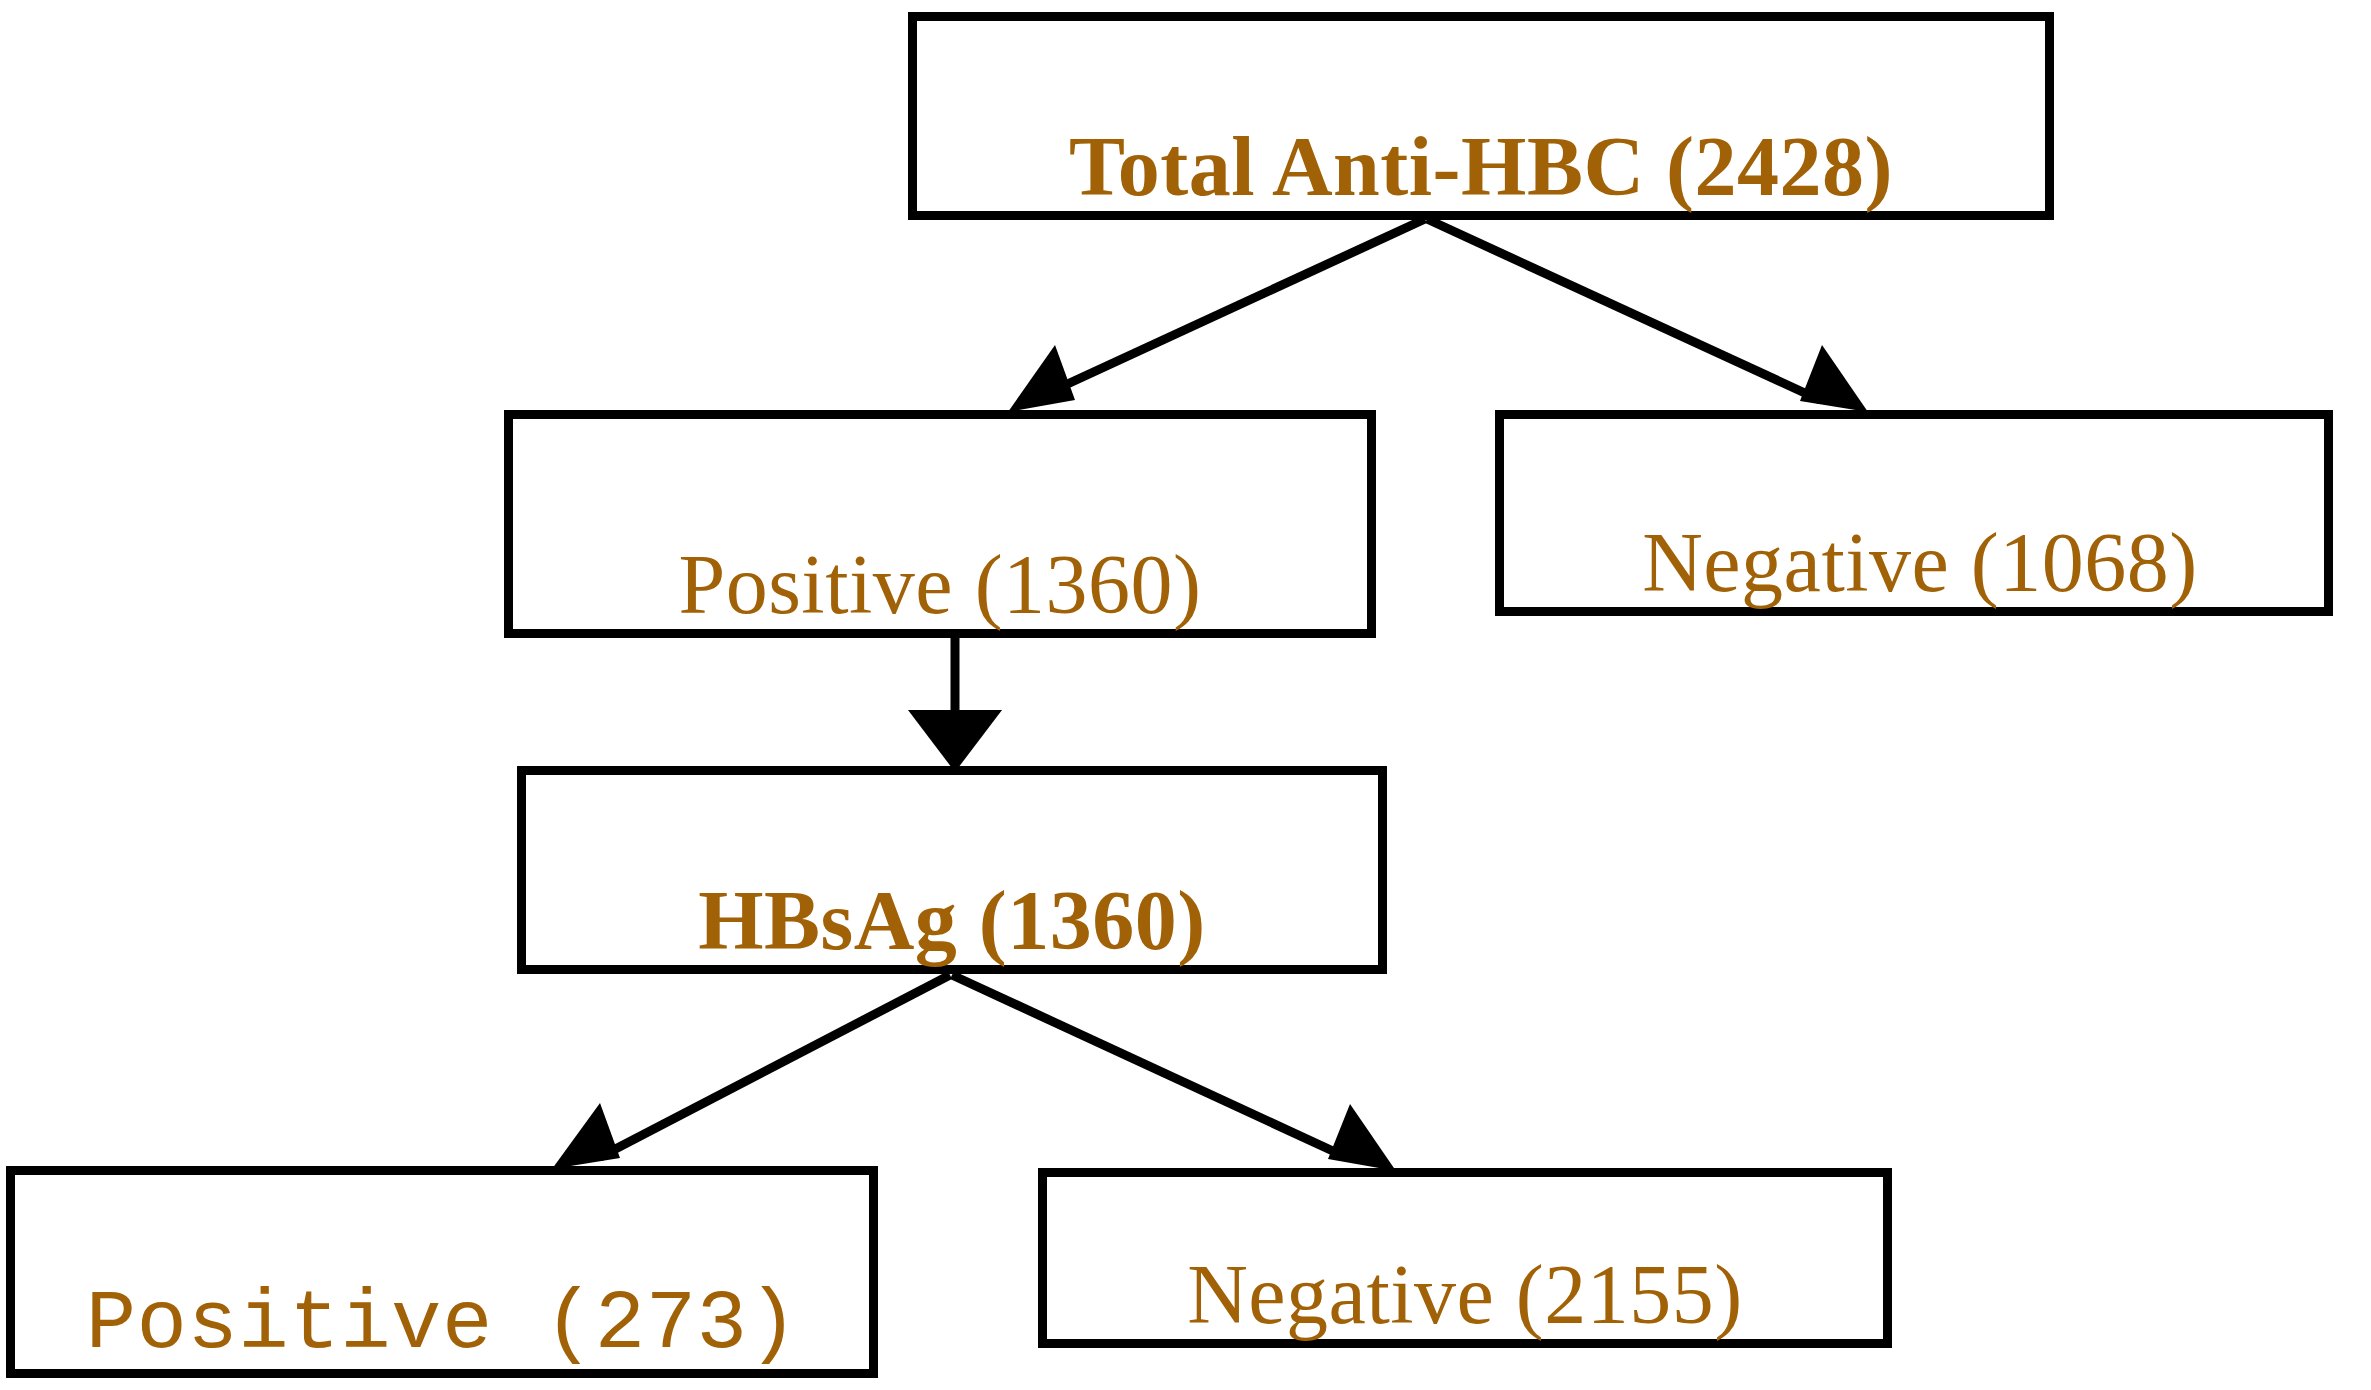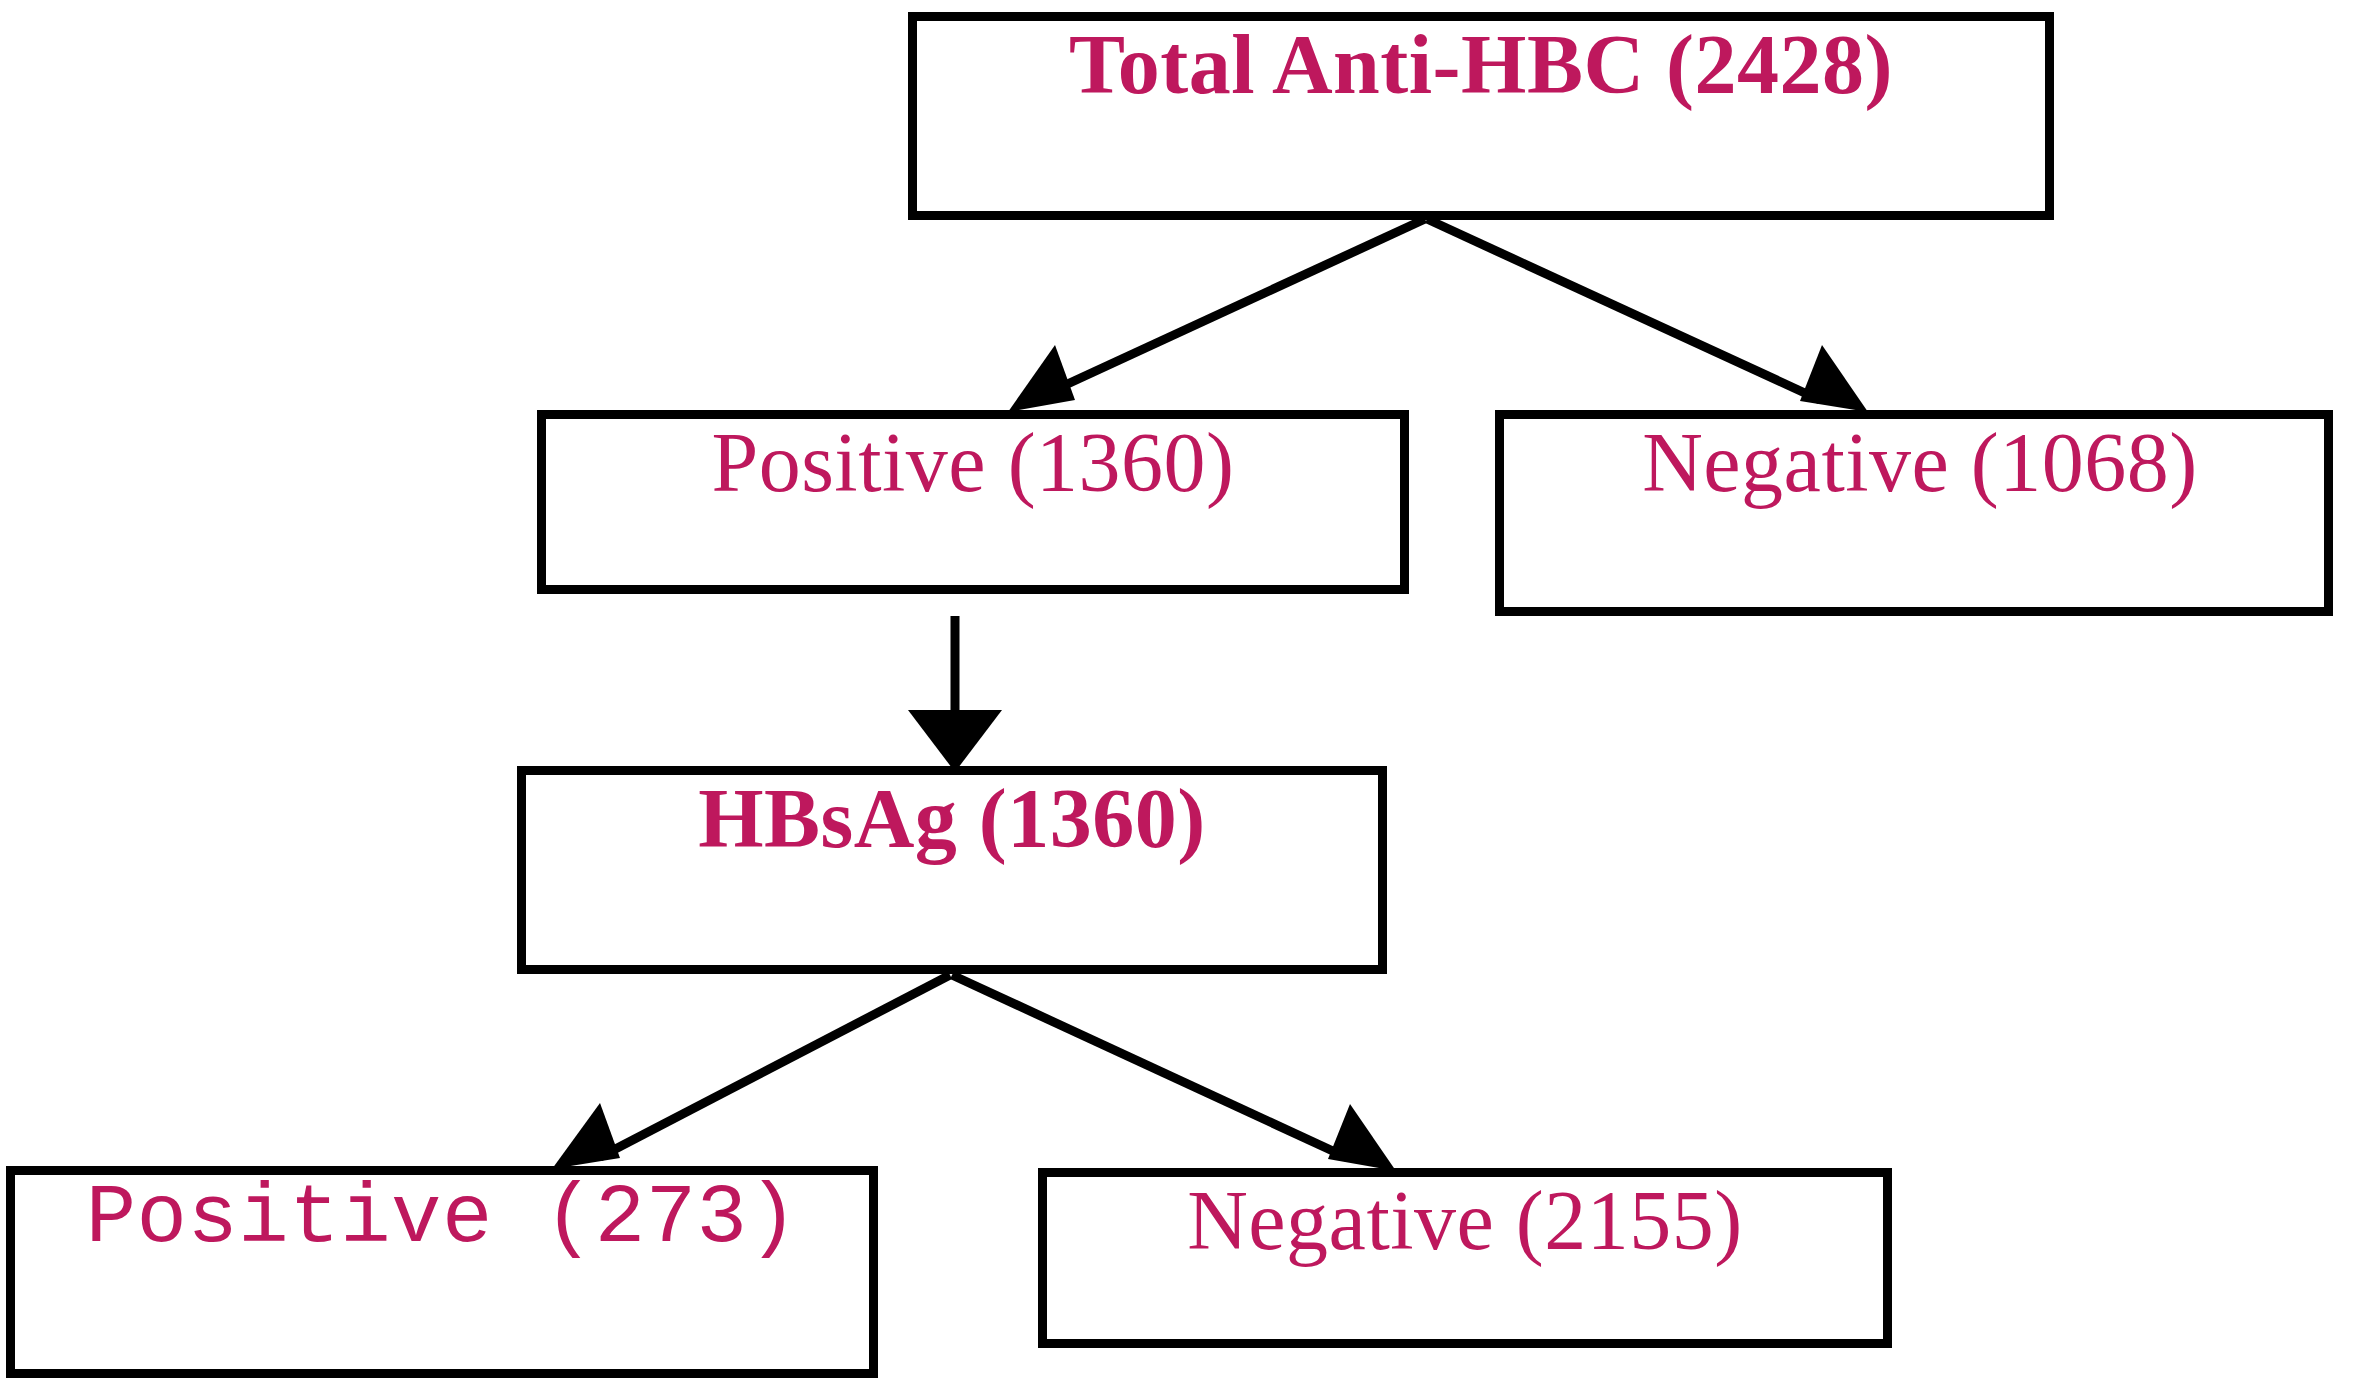--- a/index.html
+++ b/index.html
@@ -22,42 +22,42 @@
     width: 2371px;
     height: 1390px;
     pointer-events: none;
   }
   .node {
     position: absolute;
     box-sizing: border-box;
     background: #ffffff;
     border: 9px solid #000000;
     display: flex;
-    align-items: flex-start;
+    align-items: flex-end;
     justify-content: center;
-    color: #be185d;
+    color: #a16207;
     line-height: 1.05;
     white-space: nowrap;
     z-index: 2;
   }
   .node-label {
     display: block;
     font-size: 82px;
     letter-spacing: 0.5px;
   }
   .node.bold .node-label {
     font-weight: 700;
   }
   .node.regular .node-label {
     font-weight: 400;
   }
 
   
   #node-root           { left: 908px;  top: 12px;   width: 1146px; height: 208px; }
-  #node-anti-pos       { left: 537px;  top: 410px;  width: 872px;  height: 184px; }
+  #node-anti-pos       { left: 504px;  top: 410px;  width: 872px;  height: 228px; }
   #node-anti-neg       { left: 1495px; top: 410px;  width: 838px;  height: 206px; }
   #node-hbsag          { left: 517px;  top: 766px;  width: 870px;  height: 208px; }
   #node-hbsag-pos      { left: 6px;    top: 1166px; width: 872px;  height: 212px; font-family: Liberation Mono, monospace; }
   #node-hbsag-neg      { left: 1038px; top: 1168px; width: 854px;  height: 180px; }
 
   #node-root .node-label        { font-size: 84px; }
   #node-hbsag .node-label       { font-size: 84px; }
   #node-anti-pos .node-label    { font-size: 84px; }
   #node-anti-neg .node-label    { font-size: 84px; margin-left: 12px; }
   #node-hbsag-pos .node-label   { font-size: 84px; }

